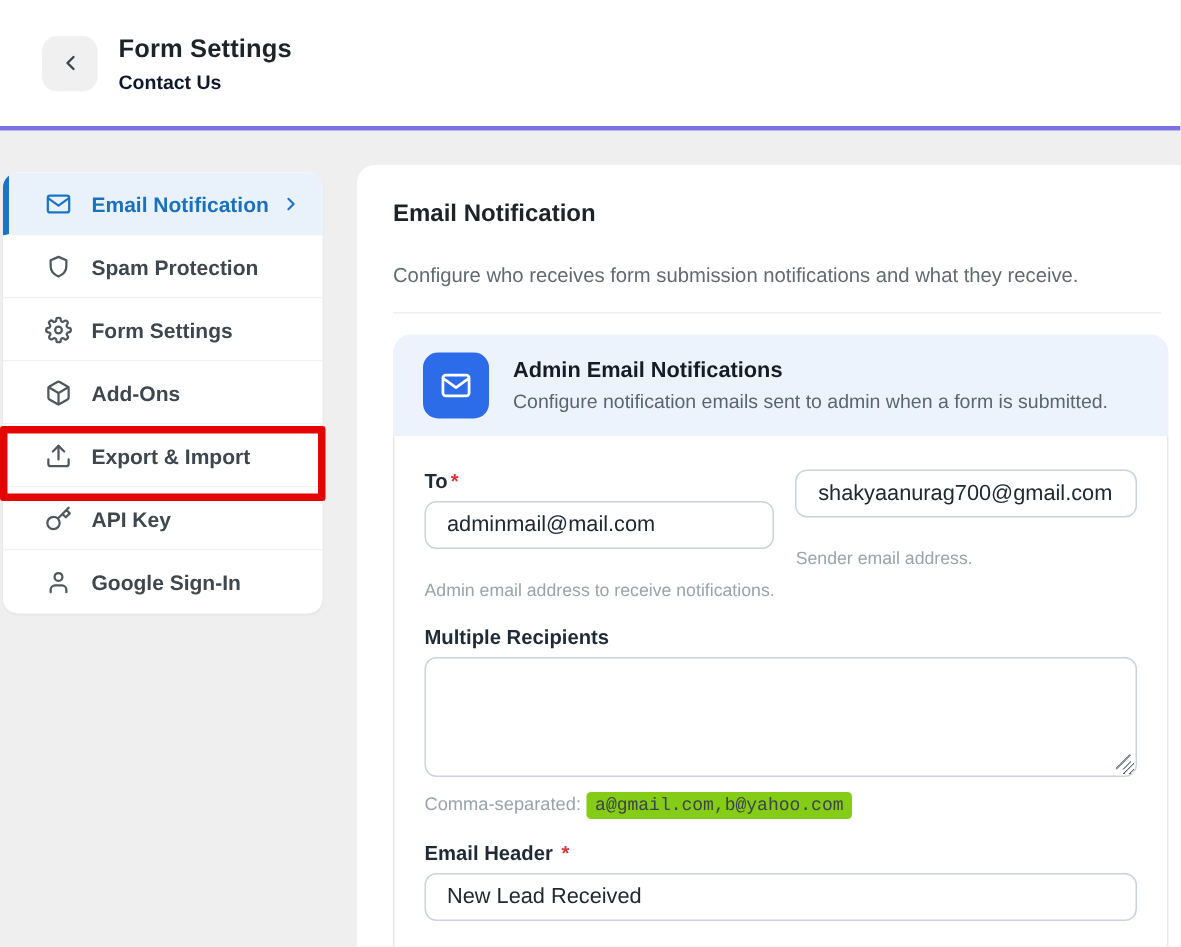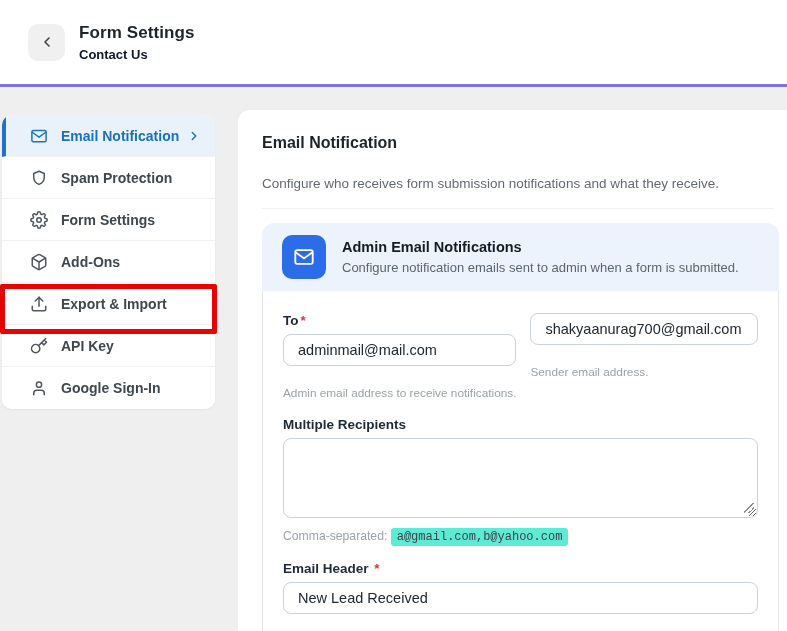--- a/index.html
+++ b/index.html
@@ -96,21 +96,21 @@
   }
   .resize-grip {
     position:absolute; right:4px; bottom:5px; width:10px; height:10px;
     background:
       linear-gradient(135deg, transparent 44%, #8a9099 44%, #8a9099 52%, transparent 52%),
       linear-gradient(135deg, transparent 70%, #8a9099 70%, #8a9099 78%, transparent 78%);
     pointer-events:none;
   }
   .code-chip {
     font-family:"Liberation Mono","DejaVu Sans Mono", monospace;
-    font-size:12px; color:#3c434a; background:#5eead4;
+    font-size:12px; color:#3c434a; background:#84cc16;
     padding:2px 6px; border-radius:3px;
   }
   .comma-helper { margin-top:11px; font-size:12.2px; color:#9ba2ab; }
   svg { display:block; }
 </style>
 </head>
 <body>
 
 <header class="topbar">
   <button class="back-btn">

